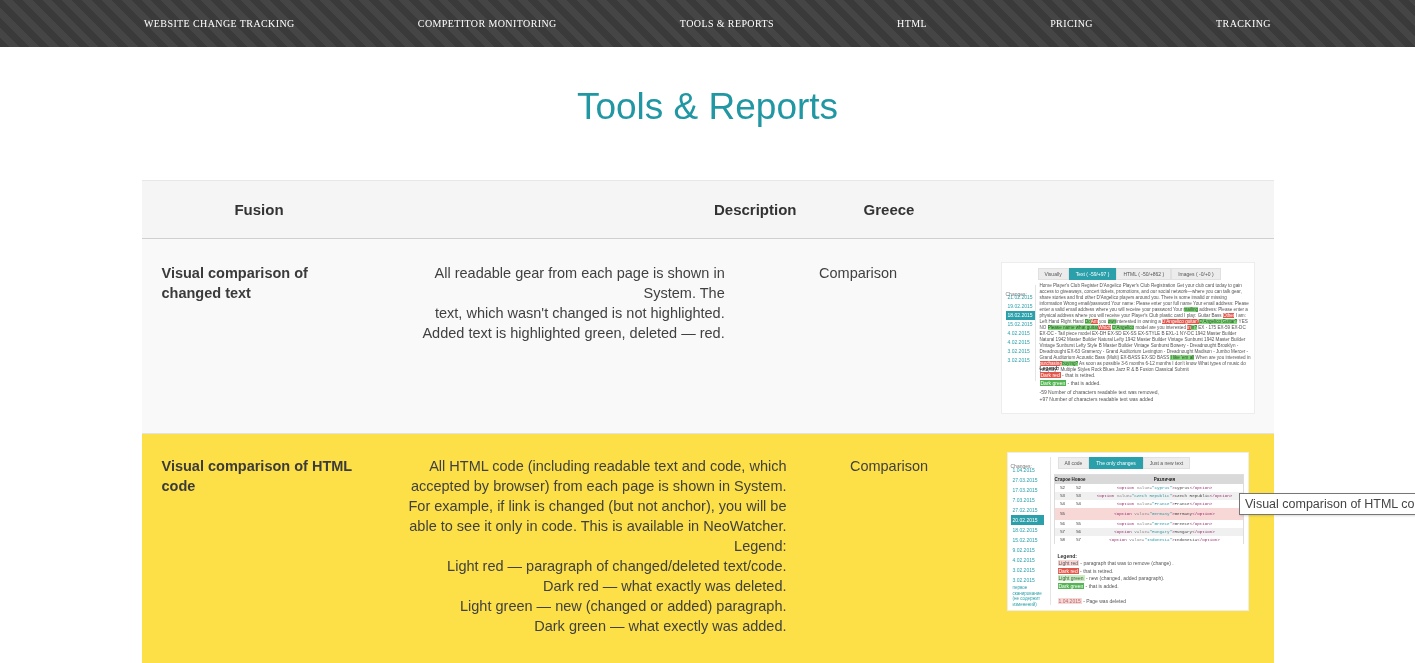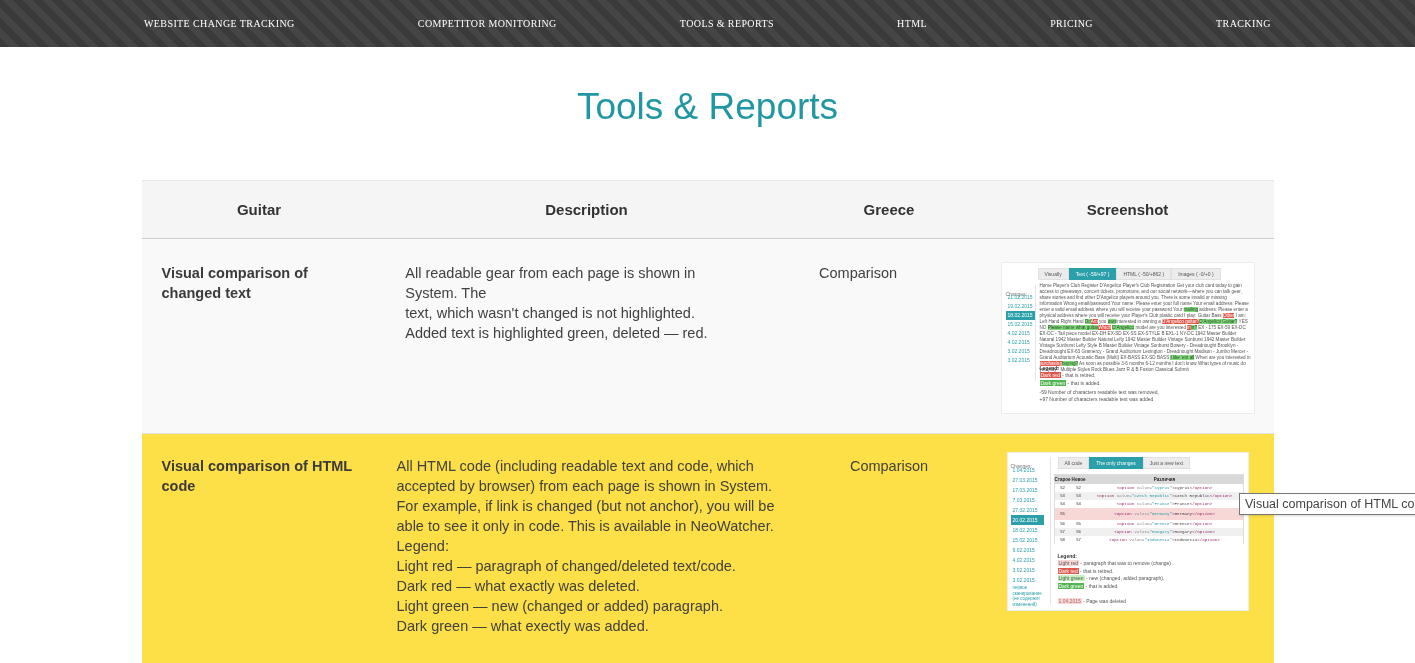--- a/index.html
+++ b/index.html
@@ -26,21 +26,21 @@
   .page-title{margin-top:38px;text-align:center;color:var(--heading);
     font-size:37px;font-weight:300;line-height:44px;}
   
   .ftable{width:1132px;margin:51px auto 0 auto;border-top:1px solid #e7e7e7;}
   .trow{display:flex;border-bottom:1px solid var(--border);}
   .trow.head{background:#f5f5f5;border-bottom:1px solid #cfcfcf;}
   .trow.r1{background:#f9f9f9;min-height:195px;gap:44px;}
   .trow.r2{background:#fde047;border-bottom:none;min-height:230px;}
   .hcell{font-weight:bold;color:#333;font-size:15px;line-height:57px;text-align:center;}
   .col-f{width:235px;}
-  .col-d{width:420px;}
+  .col-d{width:420px;text-align:right;}
   .col-g{width:185px;}
   .col-s{width:292px;}
   .cell{padding:24px 20px;font-size:14.5px;line-height:20px;color:#414141;}
   .cell.feature{font-weight:bold;color:#3b3b3b;white-space:pre-line;}
   .cell.desc{white-space:pre-line;padding-right:10px;}
   .cell.group{text-align:center;}
   .cell.shot{display:flex;justify-content:center;padding:24px 20px 20px 20px;}
   .trow.r2 .cell{padding-top:22px;}
   .trow.r2 .cell.shot{padding-top:19px;}
   
@@ -107,24 +107,23 @@
     <div class="nav-item">TOOLS &amp; REPORTS</div>
     <div class="nav-item">HTML</div>
     <div class="nav-item">PRICING</div>
     <div class="nav-item">TRACKING</div>
   </div>
 
 <h1 class="page-title">Tools &amp; Reports</h1>
 
 <div class="ftable">
   <div class="trow head" id="thead">
-      <div class="hcell col-f">Guitar</div>
+      <div class="hcell col-f">Fusion</div>
       <div class="hcell col-d">Description</div>
       <div class="hcell col-g">Greece</div>
-      <div class="hcell col-s">Screenshot</div>
     </div>
 
   <div class="trow r1">
     <div class="cell feature col-f">Visual comparison of
 changed text</div>
     <div class="cell desc col-d">All readable gear from each page is shown in System. The
 text, which wasn't changed is not highlighted.
 Added text is highlighted green, deleted — red.</div>
     <div class="cell group col-g">Comparison</div>
     <div class="cell shot col-s">

